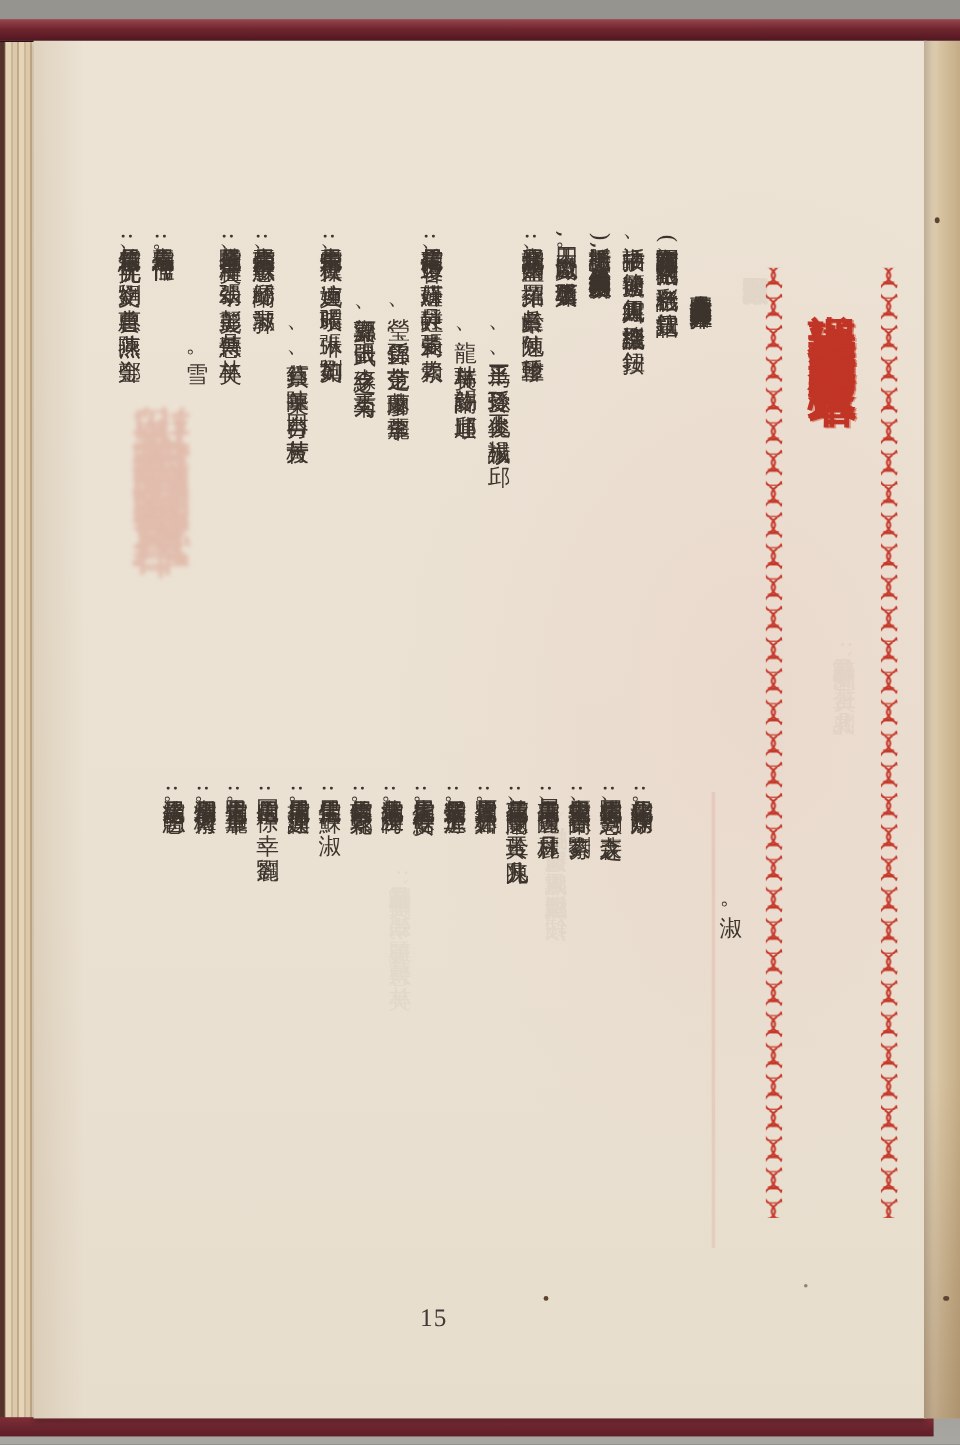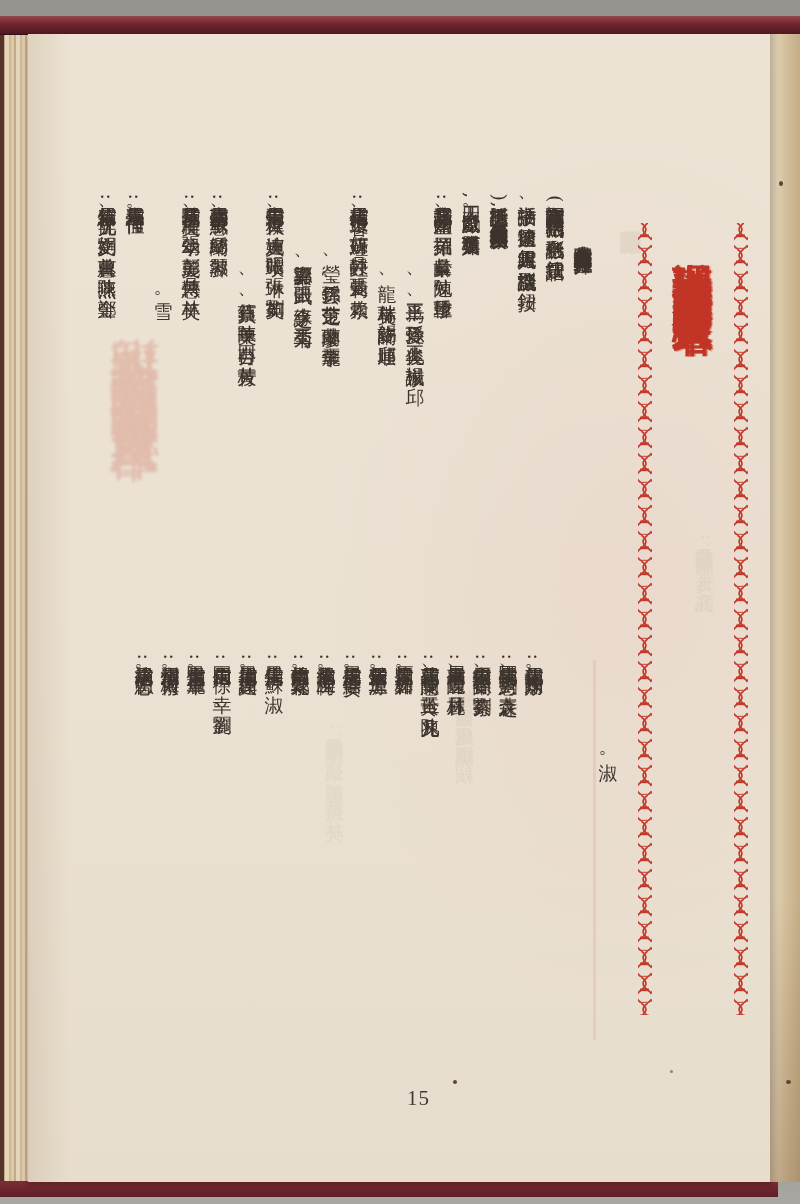--- a/index.html
+++ b/index.html
@@ -58,21 +58,21 @@
   
   .register { position:absolute; writing-mode:vertical-rl; text-orientation:mixed;
               font-family:"DejaVu Serif","Liberation Serif",serif;
               font-size:19px; color:#3d352d; }
   .register .col { line-height:28px; letter-spacing:0.5px; height:100%; white-space:pre; }
   .register-upper { left:66px; top:157px; width:504px; height:478px; }
   .register-lower { left:104px; top:617px; width:490px; height:362px; }
   .register-lower .col { line-height:26px; }
   .register-lower .col:first-child { margin-block-end:48px; }
 
-  .page-number { position:absolute; left:322px; top:1052px; width:80px; text-align:right;
+  .page-number { position:absolute; left:322px; top:1052px; width:80px; text-align:left;
                  font-size:21px; color:#3f3a33; letter-spacing:1px; }
 
   .speck { position:absolute; border-radius:50%; background:#5e4430; }
 </style>
 </head>
 <body>
 
 <div class="scene">
 
   <div class="cover-top"></div>

